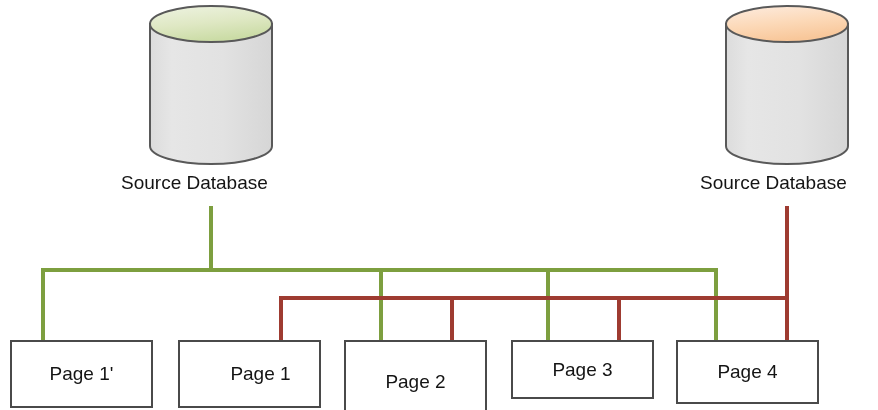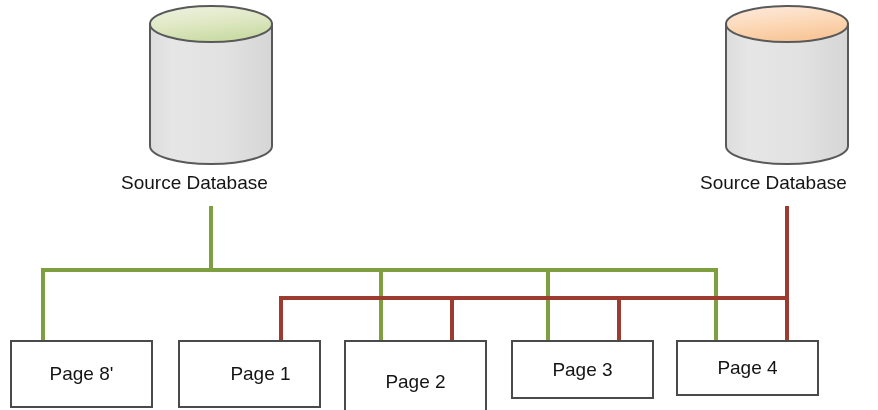--- a/index.html
+++ b/index.html
@@ -101,32 +101,32 @@
       <line x1="273" y1="296" x2="273" y2="341"></line>
       <line x1="444" y1="296" x2="444" y2="341"></line>
       <line x1="611" y1="296" x2="611" y2="341"></line>
     </g>
   </svg>
 
   <div class="db-label" id="label-source">Source Database</div>
   <div class="db-label" id="label-clone">Source Database</div>
 
   <div class="page-box" style="left:2px;  top:340px; width:143px; height:68px;">
-    <span class="page-label">Page 8'</span>
+    <span class="page-label">Page 1'</span>
   </div>
 
   <div class="page-box" style="left:170px; top:340px; width:143px; height:68px;padding-left:22px;">
     <span class="page-label">Page 1</span>
   </div>
 
   <div class="page-box" style="left:336px; top:340px; width:143px; height:84px;">
     <span class="page-label">Page 2</span>
   </div>
 
   <div class="page-box" style="left:503px; top:340px; width:143px; height:59px;">
     <span class="page-label">Page 3</span>
   </div>
 
-  <div class="page-box" style="left:668px; top:340px; width:143px; height:56px;">
+  <div class="page-box" style="left:668px; top:340px; width:143px; height:64px;">
     <span class="page-label">Page 4</span>
   </div>
 
 </div>
 
 </body></html>

